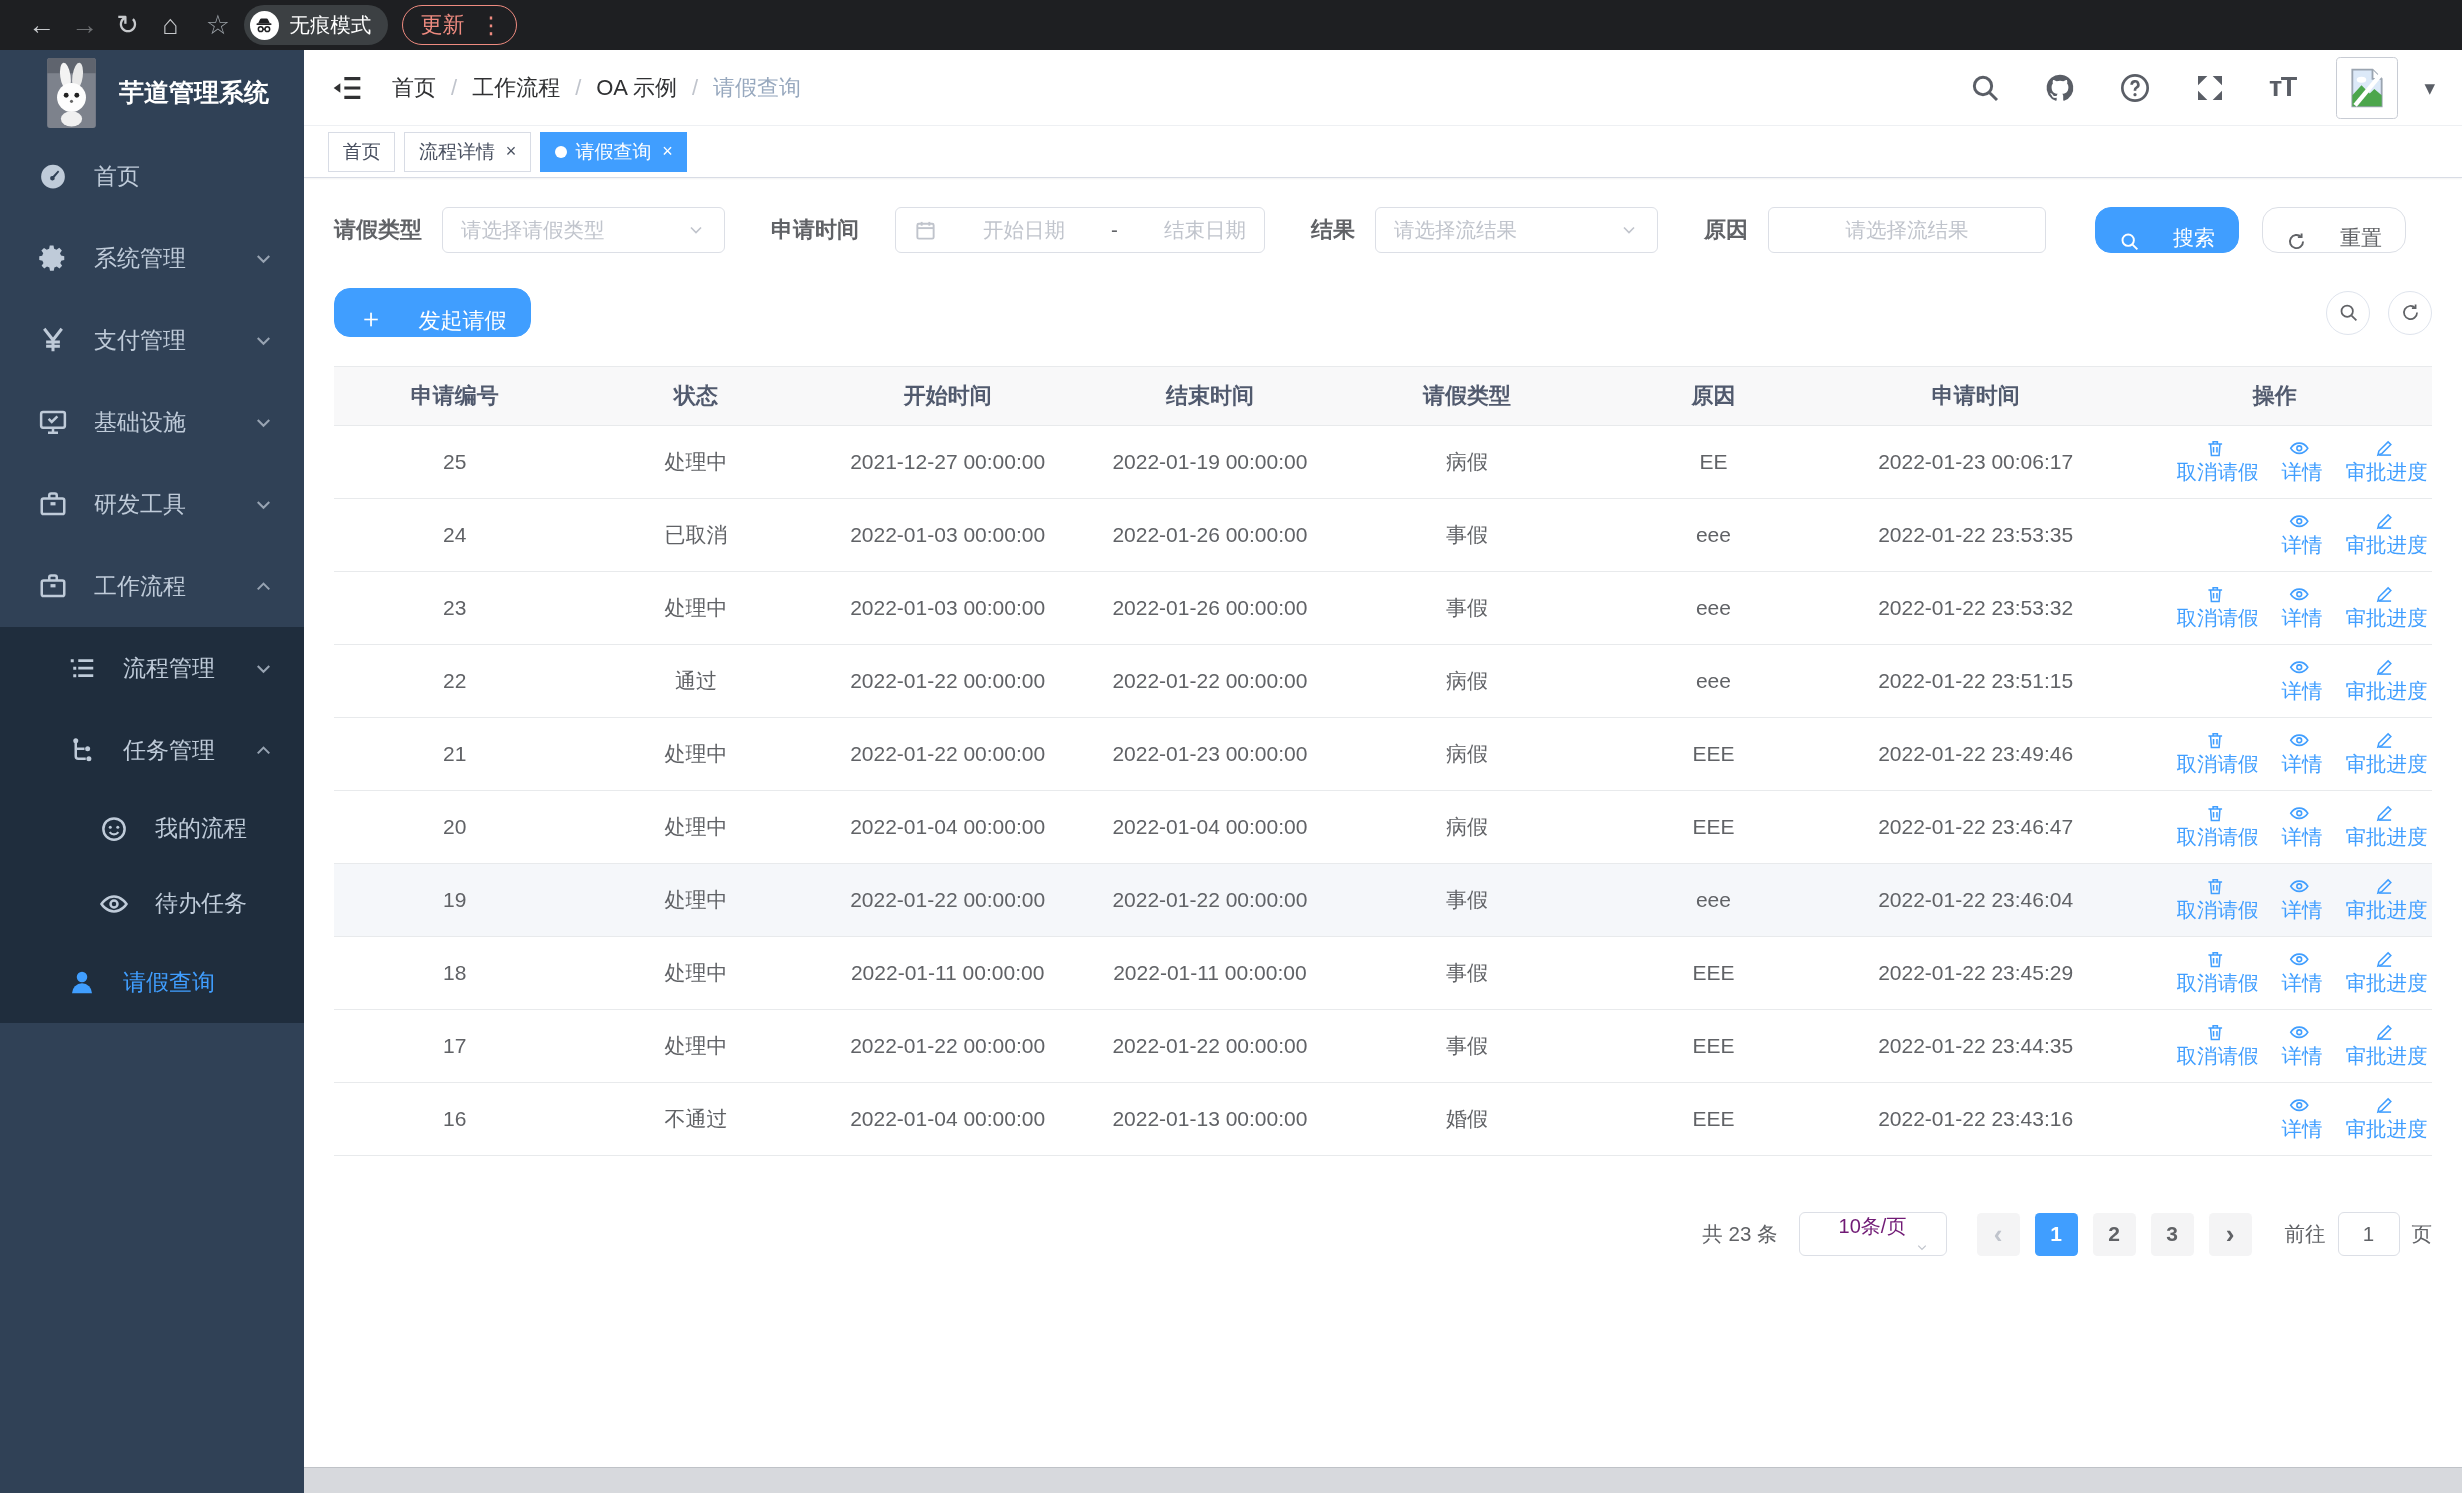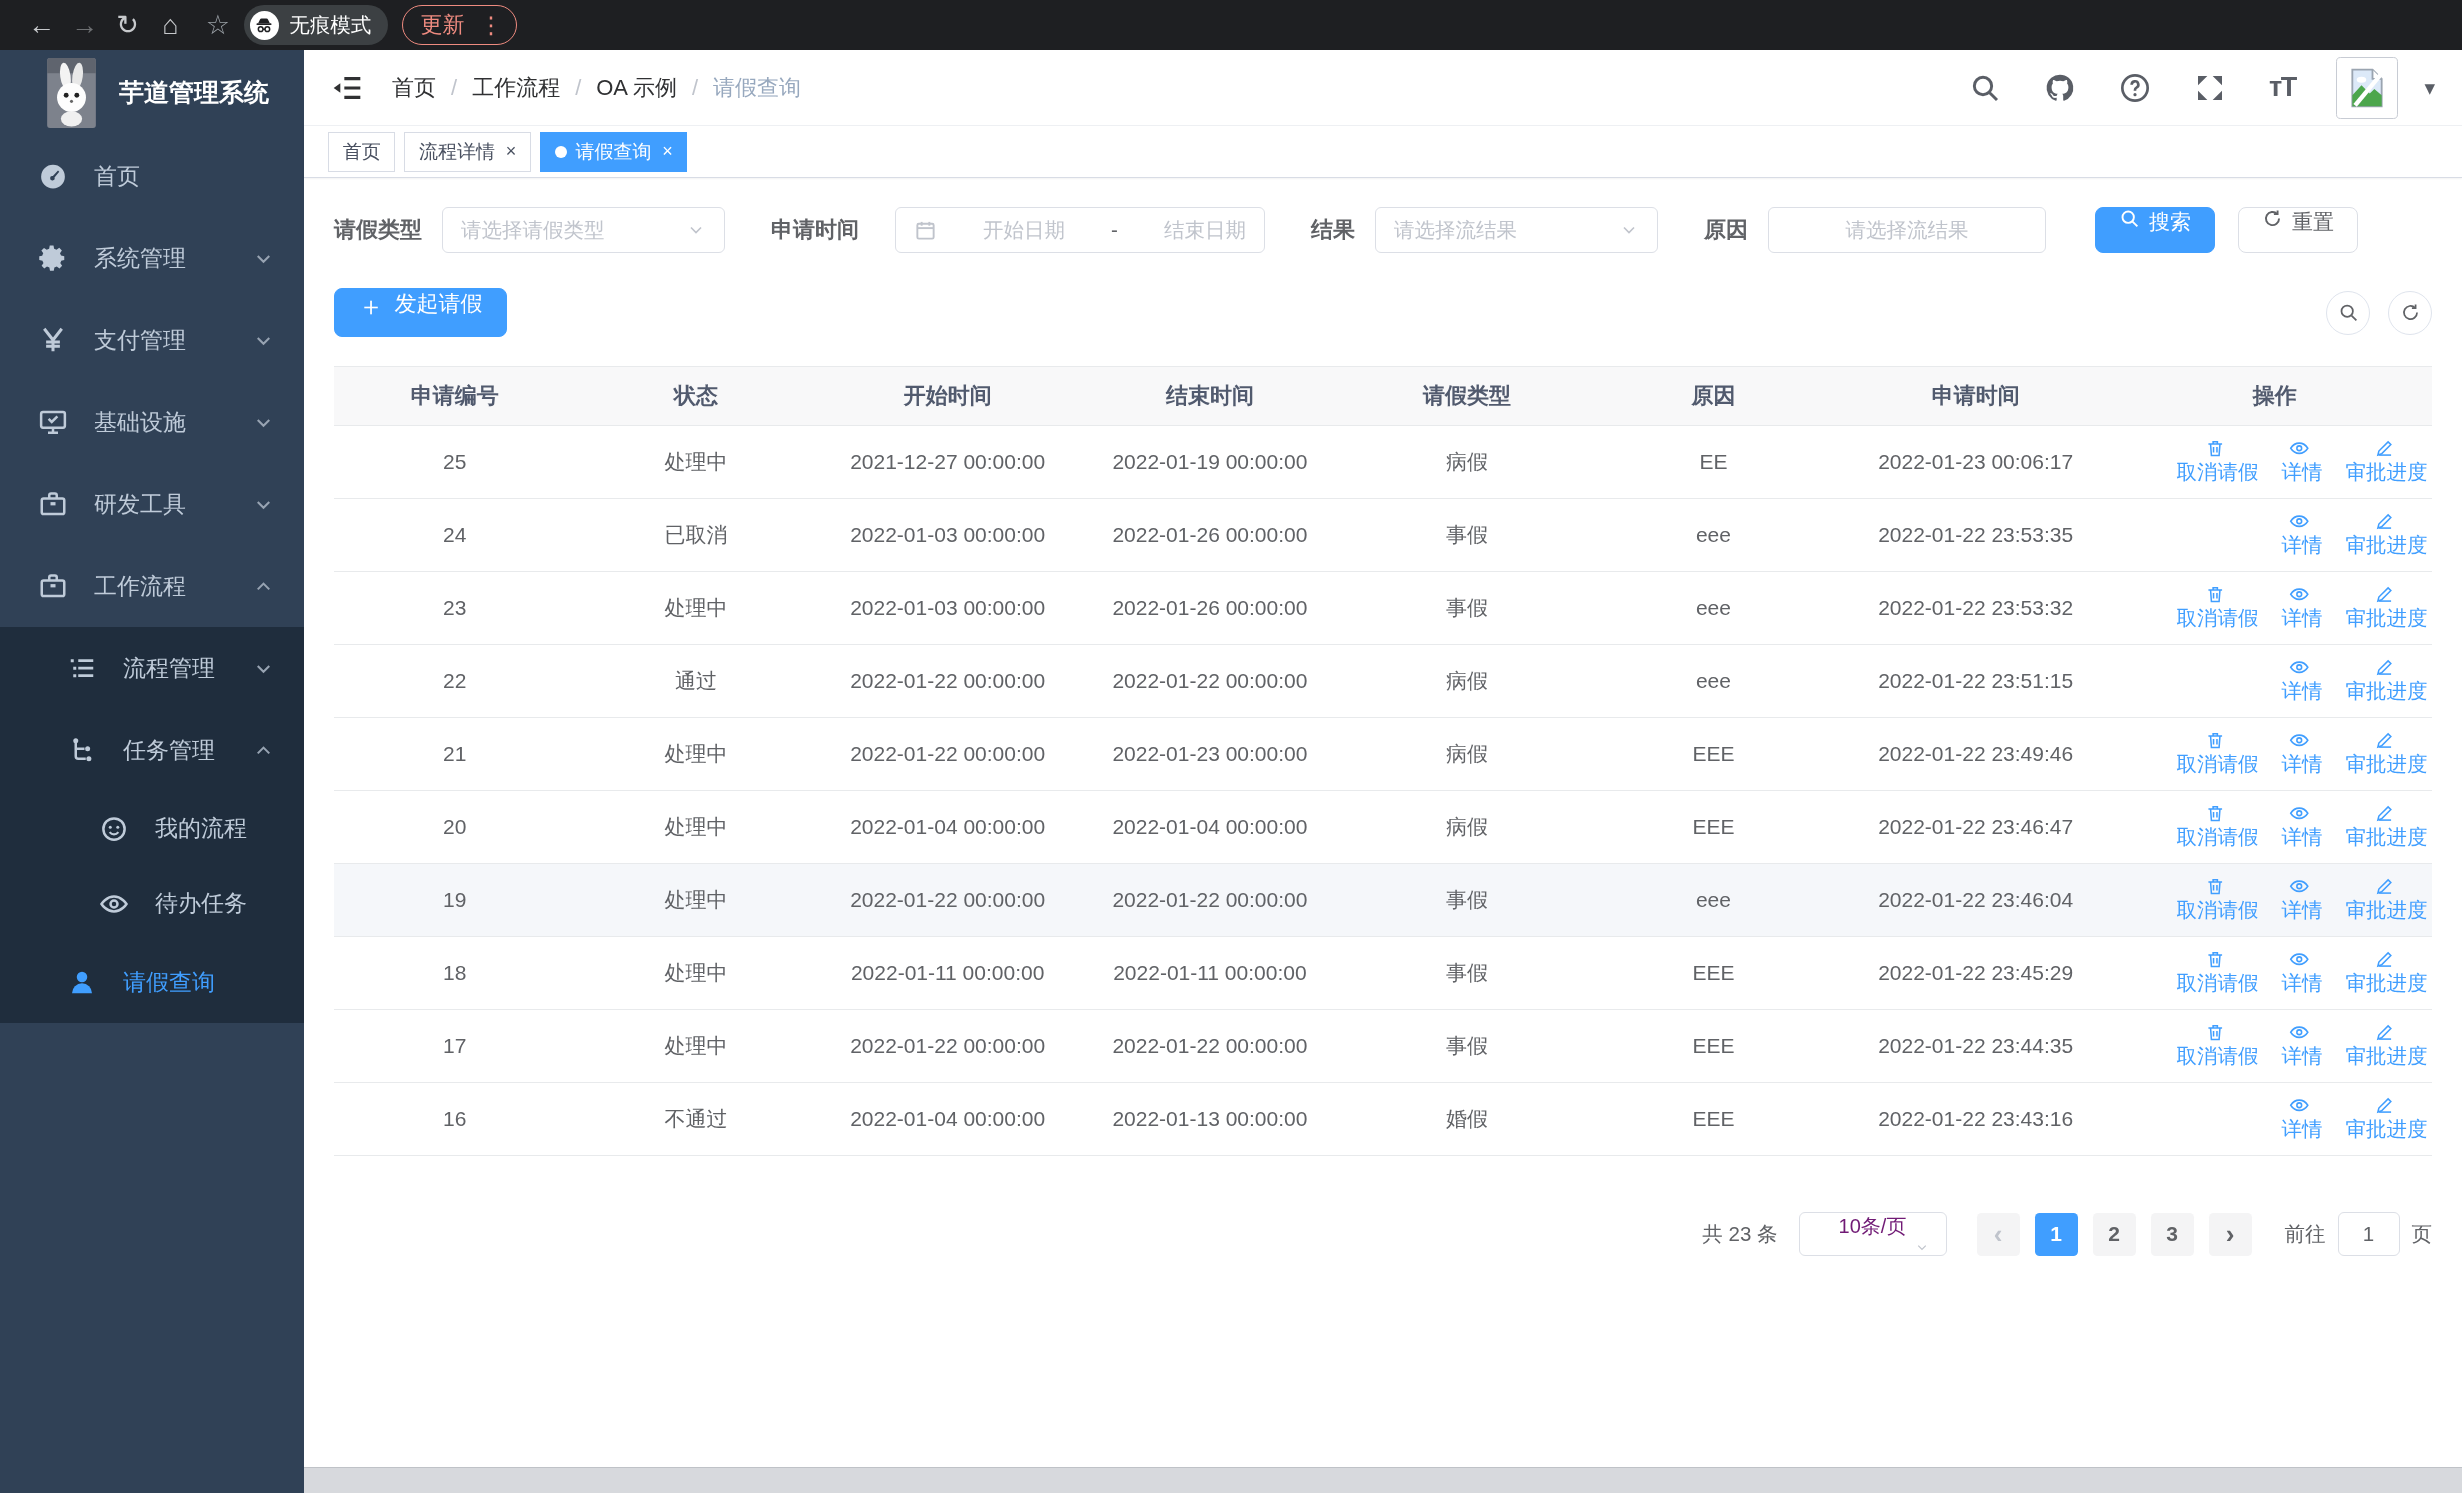--- a/index.html
+++ b/index.html
@@ -65,21 +65,21 @@
   .content { padding: 29px 30px 0 30px; flex: 1; }
   .filter-row { display: flex; align-items: center; }
   .f-label { font-size: 22px; font-weight: 700; color: #606266; white-space: nowrap; }
   .box { height: 46px; border: 0.8px solid #dcdfe6; border-radius: 6px; background: #fff; display: flex; align-items: center; padding: 0 18px; font-size: 20.5px; color: #c0c4cc; justify-content: center; }
   .sel { width: 283px; margin-left: 20px; cursor: pointer; }
   .sel .chev { margin-left: auto; width: 20px; height: 20px; color: #c0c4cc; }
   .gap { width: 46px; flex-shrink: 0; }
   .daterange { width: 370px; margin-left: 36px; justify-content: space-between; }
   .daterange .cal { width: 23px; height: 23px; color: #c0c4cc; flex-shrink: 0; }
   .inp { width: 278px; margin-left: 20px; }
-  .btn { height: 46px; border-radius: 8px; font-size: 21px; display: flex; align-items: flex-start; padding: 0 23px; cursor: pointer; white-space: nowrap; }
+  .btn { height: 46px; border-radius: 16px; font-size: 21px; display: flex; align-items: flex-end; padding: 0 23px; cursor: pointer; white-space: nowrap; gap: 24px; }
   .btn .bico { width: 21px; height: 21px; margin-right: 9px; }
   .btn.primary { background: #409eff; color: #fff; border: 0.8px solid #409eff; }
   .btn.plain { background: #fff; color: #606266; border: 0.8px solid #dcdfe6; }
   .search-btn { margin-left: 49px; }
   .reset-btn { margin-left: 23px; }
 
   .toolbar-row { margin-top: 35px; display: flex; align-items: center; }
   .create-btn { height: 49px; font-size: 22px; }
   .create-btn .plus { font-size: 26px; margin-right: 10.6px; font-weight: 400; }
   .circle-btns { margin-left: auto; display: flex; align-items: center; }

